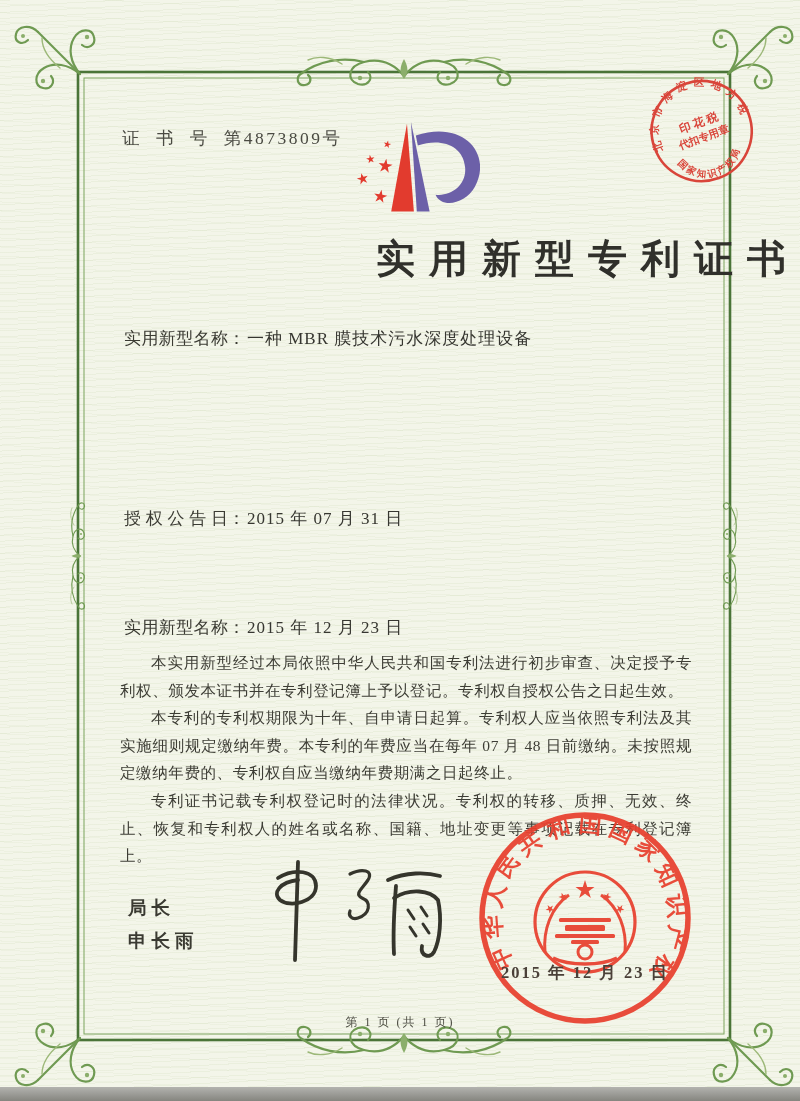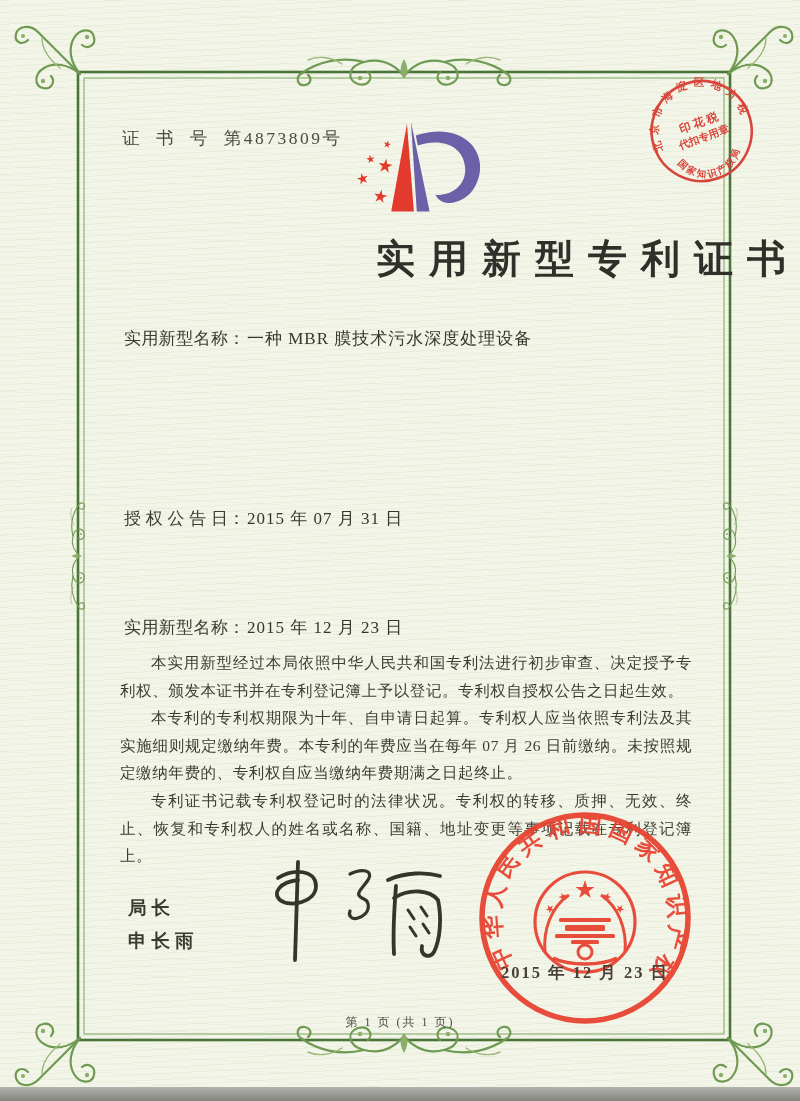--- a/index.html
+++ b/index.html
@@ -120,21 +120,21 @@
   </div>
   <div class="frow" style="top:507px">
     <span class="flabel">授权公告日</span><span class="fcolon">：</span><span class="fvalue">2015 年 07 月 31 日</span>
   </div>
   <div class="frow" style="top:616px">
     <span class="flabel">实用新型名称</span><span class="fcolon">：</span><span class="fvalue">2015 年 12 月 23 日</span>
   </div>
 
   <div class="paras">
     <p>本实用新型经过本局依照中华人民共和国专利法进行初步审查、决定授予专利权、颁发本证书并在专利登记簿上予以登记。专利权自授权公告之日起生效。</p>
-    <p>本专利的专利权期限为十年、自申请日起算。专利权人应当依照专利法及其实施细则规定缴纳年费。本专利的年费应当在每年 07 月 26 日前缴纳。未按照规定缴纳年费的、专利权自应当缴纳年费期满之日起终止。</p>
+    <p>本专利的专利权期限为十年、自申请日起算。专利权人应当依照专利法及其实施细则规定缴纳年费。本专利的年费应当在每年 07 月 48 日前缴纳。未按照规定缴纳年费的、专利权自应当缴纳年费期满之日起终止。</p>
     <p>专利证书记载专利权登记时的法律状况。专利权的转移、质押、无效、终止、恢复和专利权人的姓名或名称、国籍、地址变更等事项记载在专利登记簿上。</p>
   </div>
 
   <div class="officer">
     <div>局长</div>
     <div>申长雨</div>
   </div>
 
   <svg class="signature" width="200" height="110" viewBox="0 0 200 110">
     <g fill="none" stroke="#35352c" stroke-width="3.8" stroke-linecap="round">

